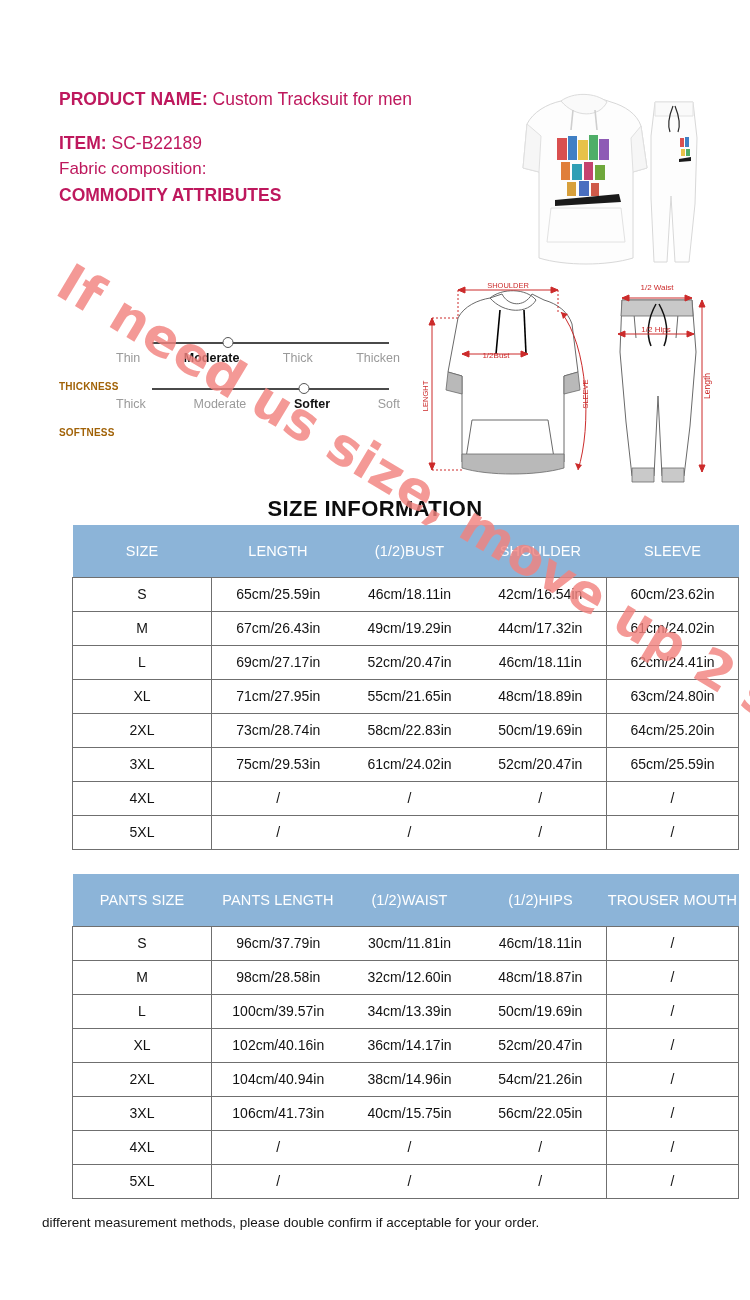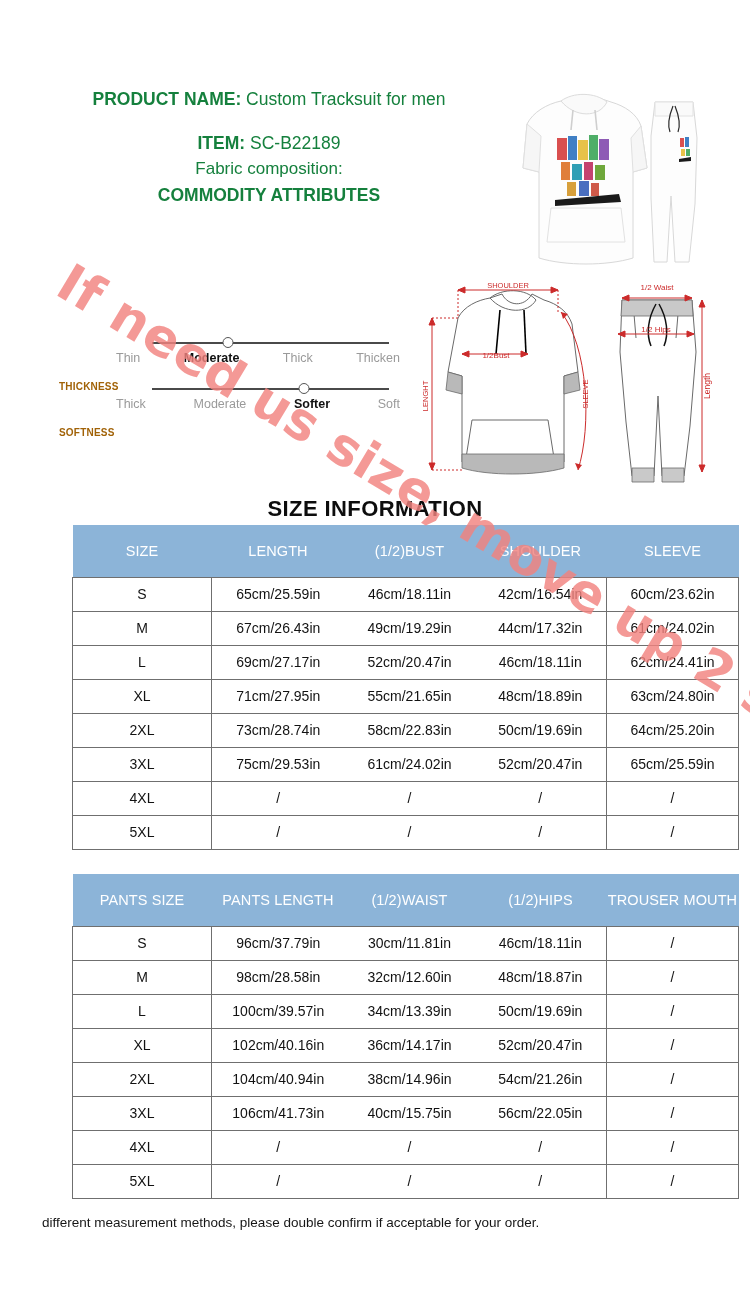--- a/index.html
+++ b/index.html
@@ -55,24 +55,23 @@
   }
 
   
   .info-block {
     position: absolute;
     left: 59px; top: 86px;
     width: 420px;
   }
   .info-line {
     font-size: 17.5px;
-    color: #15803d;
+    color: #be185d;
     line-height: 1.52;
     white-space: nowrap;
-    text-align: center;
   }
   .info-line b { font-weight: bold; }
   .info-gap { height: 17px; }
   .info-line.small { font-size: 17px; }
 
   
   .sliders {
     position: absolute;
     left: 59px; top: 327px;
     width: 340px;

